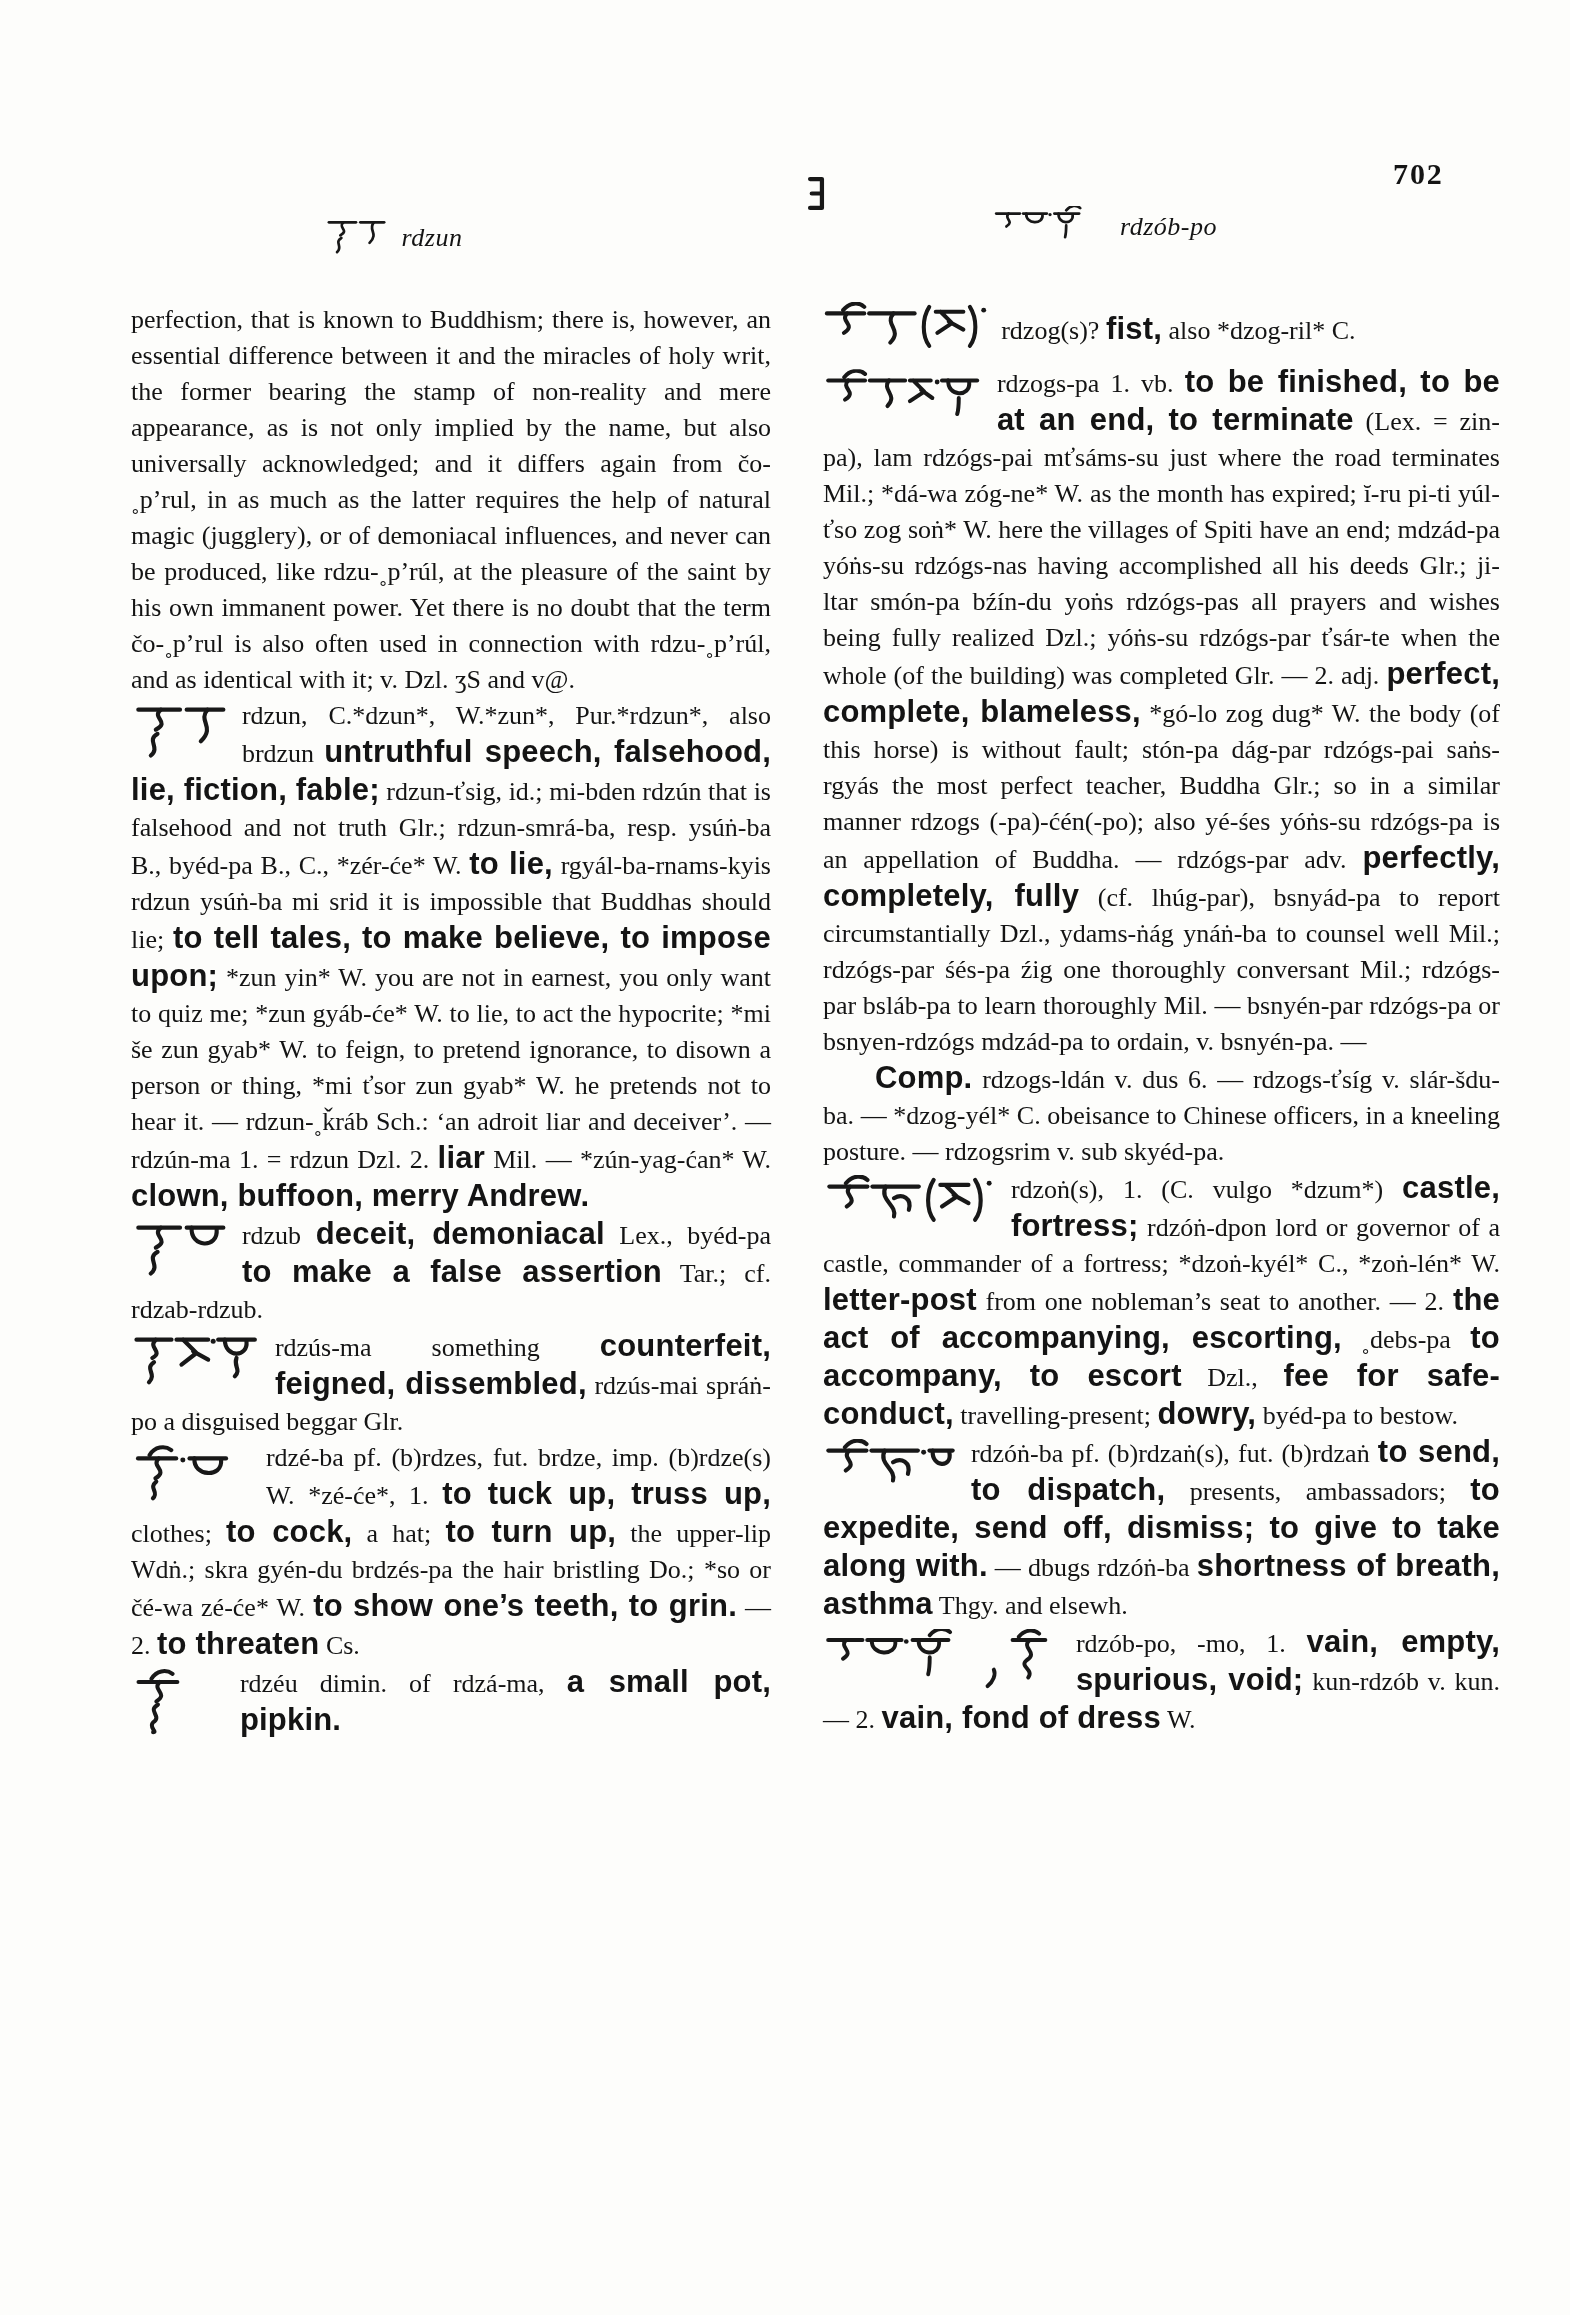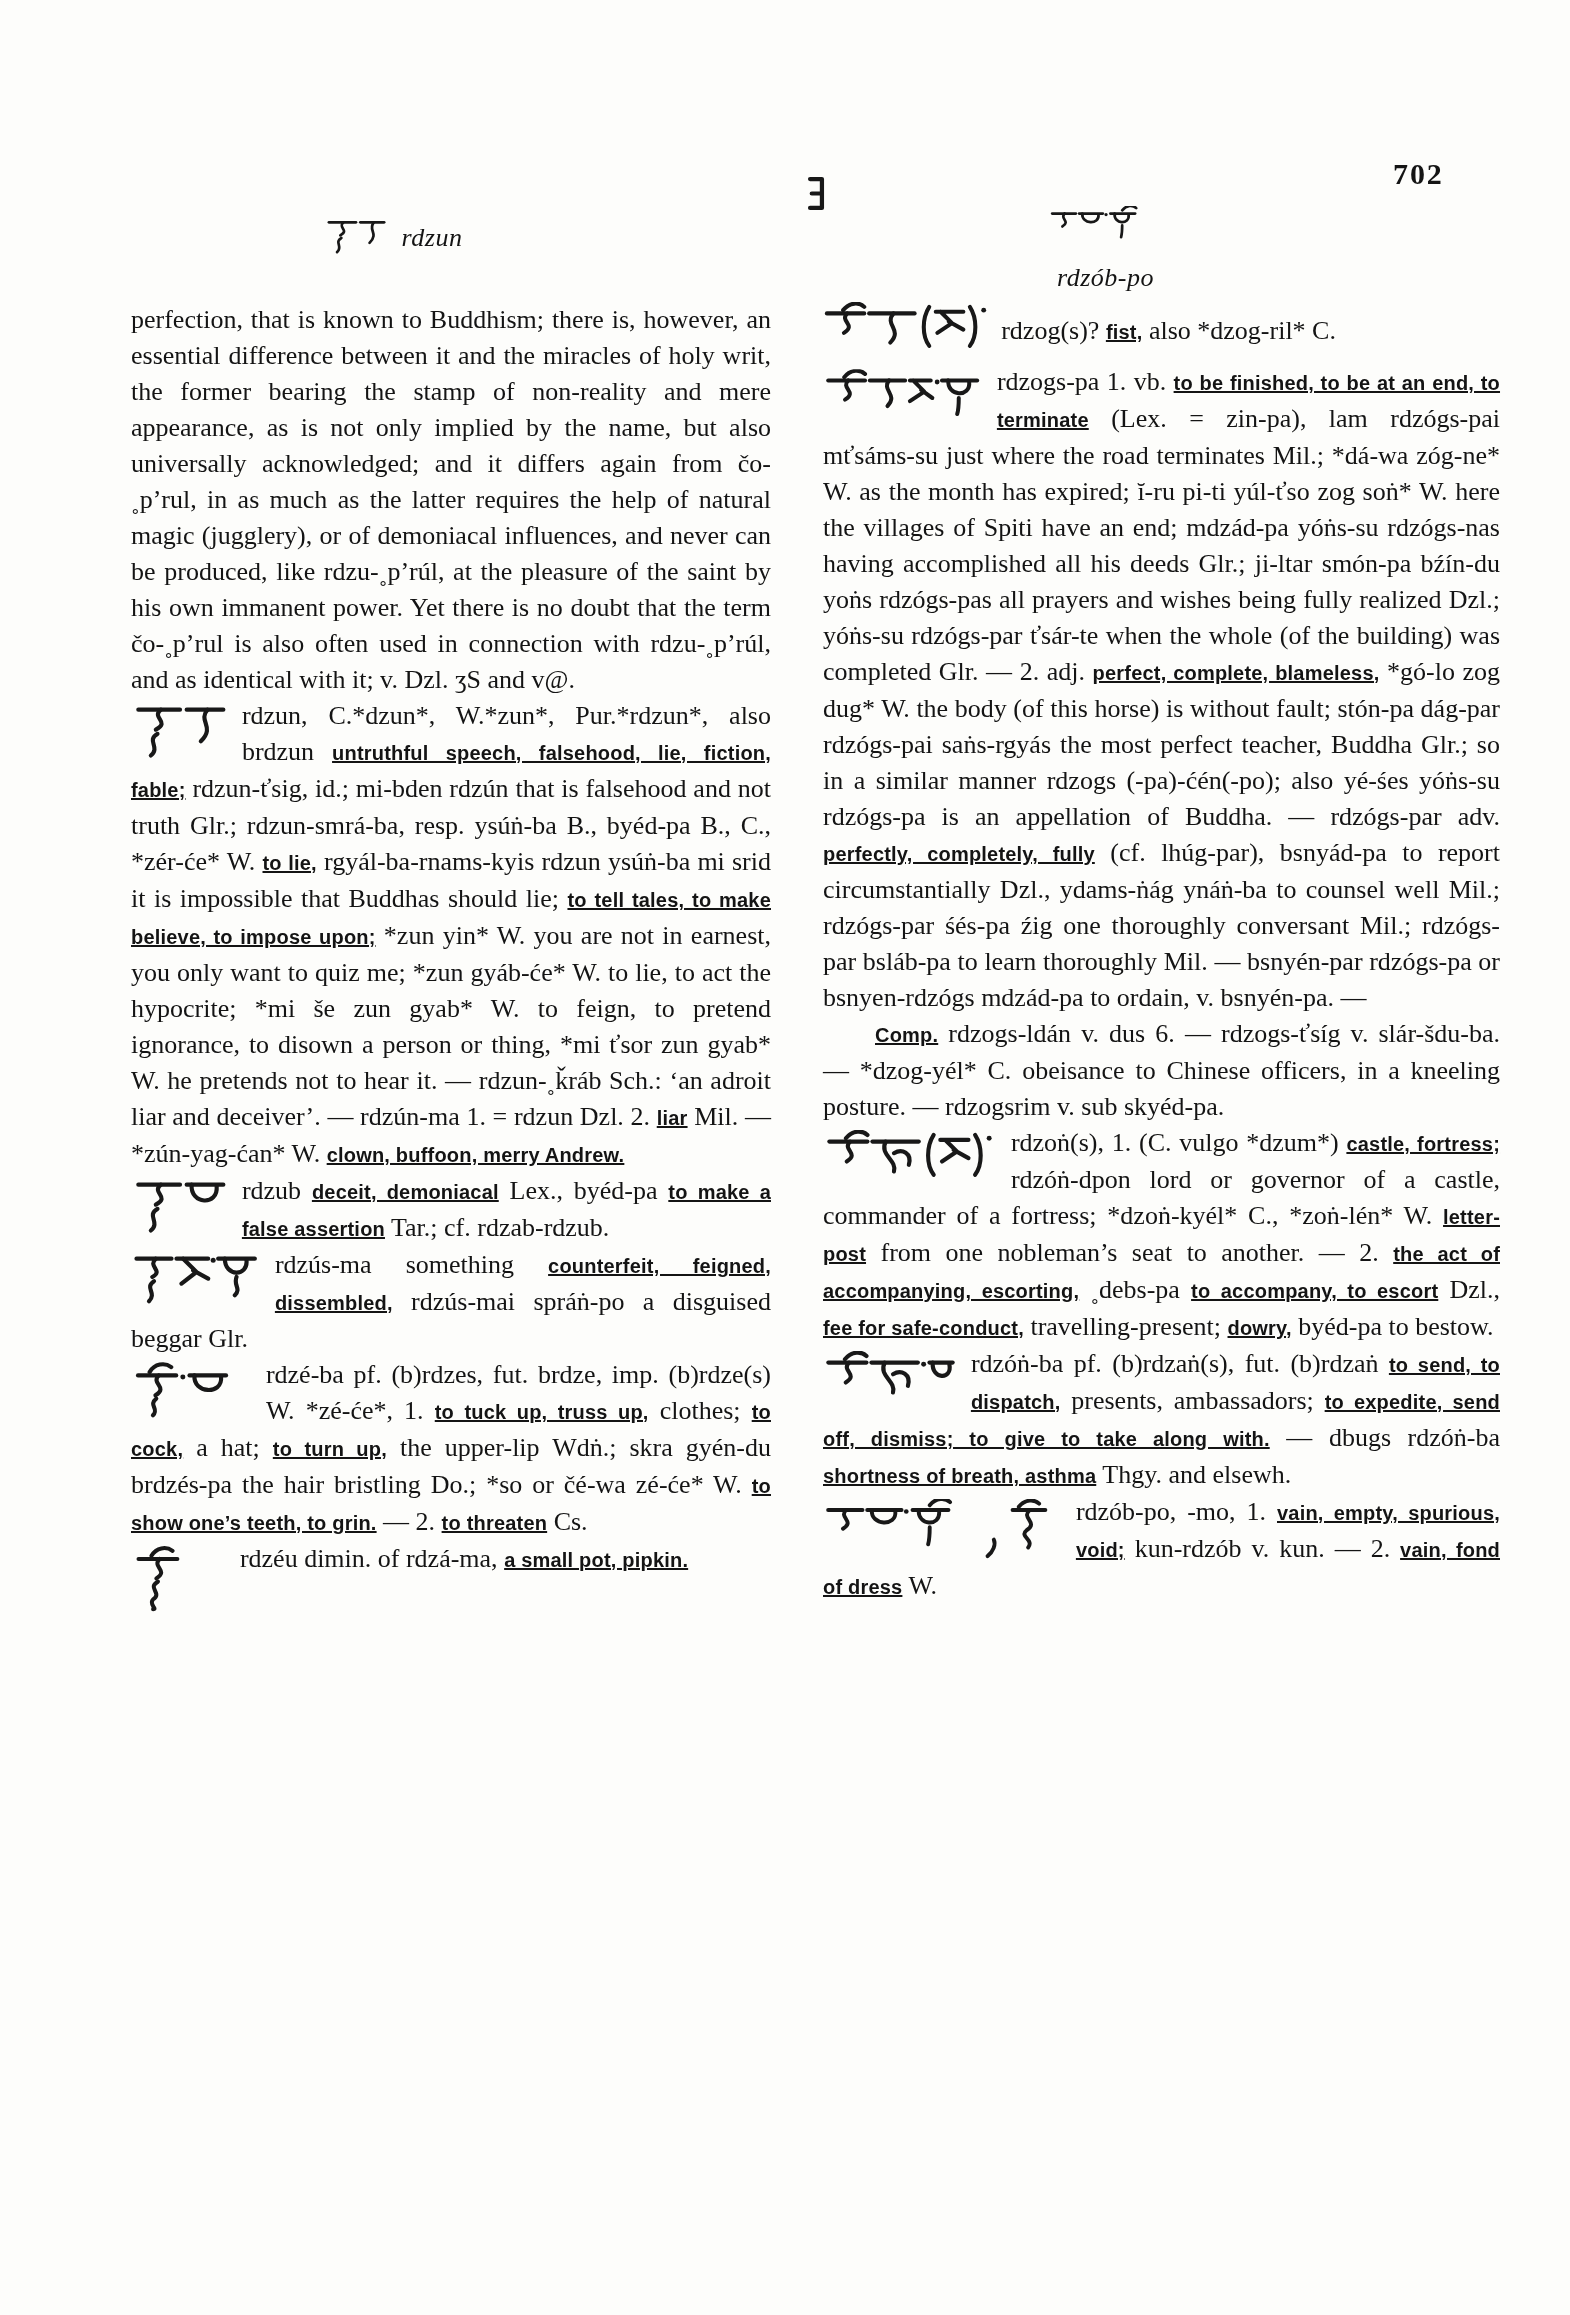--- a/index.html
+++ b/index.html
@@ -11,42 +11,42 @@
     font-family:"Liberation Serif","DejaVu Serif",serif;
     overflow:hidden;
   }
   
   .hdr-kw{
     position:absolute;
     display:flex;align-items:center;justify-content:center;gap:15px;
     font-size:26px;font-style:italic;letter-spacing:0.5px;
   }
   .hdr-left{left:131px;top:218px;width:525px;}
-  .hdr-right{left:843px;top:206px;width:525px;flex-direction:column;}
+  .hdr-right{left:843px;top:206px;width:525px;}
   .hdr-dza{position:absolute;left:804px;top:174px;}
   .pageno{
     position:absolute;left:1393px;top:157px;
     font-size:30px;font-weight:bold;letter-spacing:1.9px;
   }
   
   .cols{
     position:absolute;left:131px;top:302px;
     display:flex;gap:52px;align-items:flex-start;
   }
   .col{font-size:26px;line-height:36px;text-align:justify;}
   .col-left{width:640px;}
   .col-right{width:677px;}
   .col p{margin:0;padding:0;}
   .entry{clear:both;}
   .indent{text-indent:52px;}
   
   .hw{float:left;margin:4.7px 15px 0 1.9px;display:flex;align-items:flex-start;}
   .hw-inline{display:inline-block;vertical-align:-15px;margin-right:11.2px;}
   .tib{stroke:#181818;fill:none;stroke-linecap:round;stroke-linejoin:round;stroke-width:5;}
-  b{font-family:"Liberation Sans","DejaVu Sans",sans-serif;font-size:20px;letter-spacing:0.2px;text-decoration:underline;}
+  b{font-family:"Liberation Sans","DejaVu Sans",sans-serif;font-size:31px;letter-spacing:0.2px;}
 </style>
 </head>
 <body>
 
 <svg width="0" height="0" style="position:absolute" aria-hidden="true">
   <defs>
     <symbol id="g-dza" viewBox="0 0 28 46">
       <path d="M21 6 H7 M21 23 H9 M21 40 H7 M21 6 V40"></path>
     </symbol>
     <symbol id="g-rdzun" viewBox="0 0 112 72">

